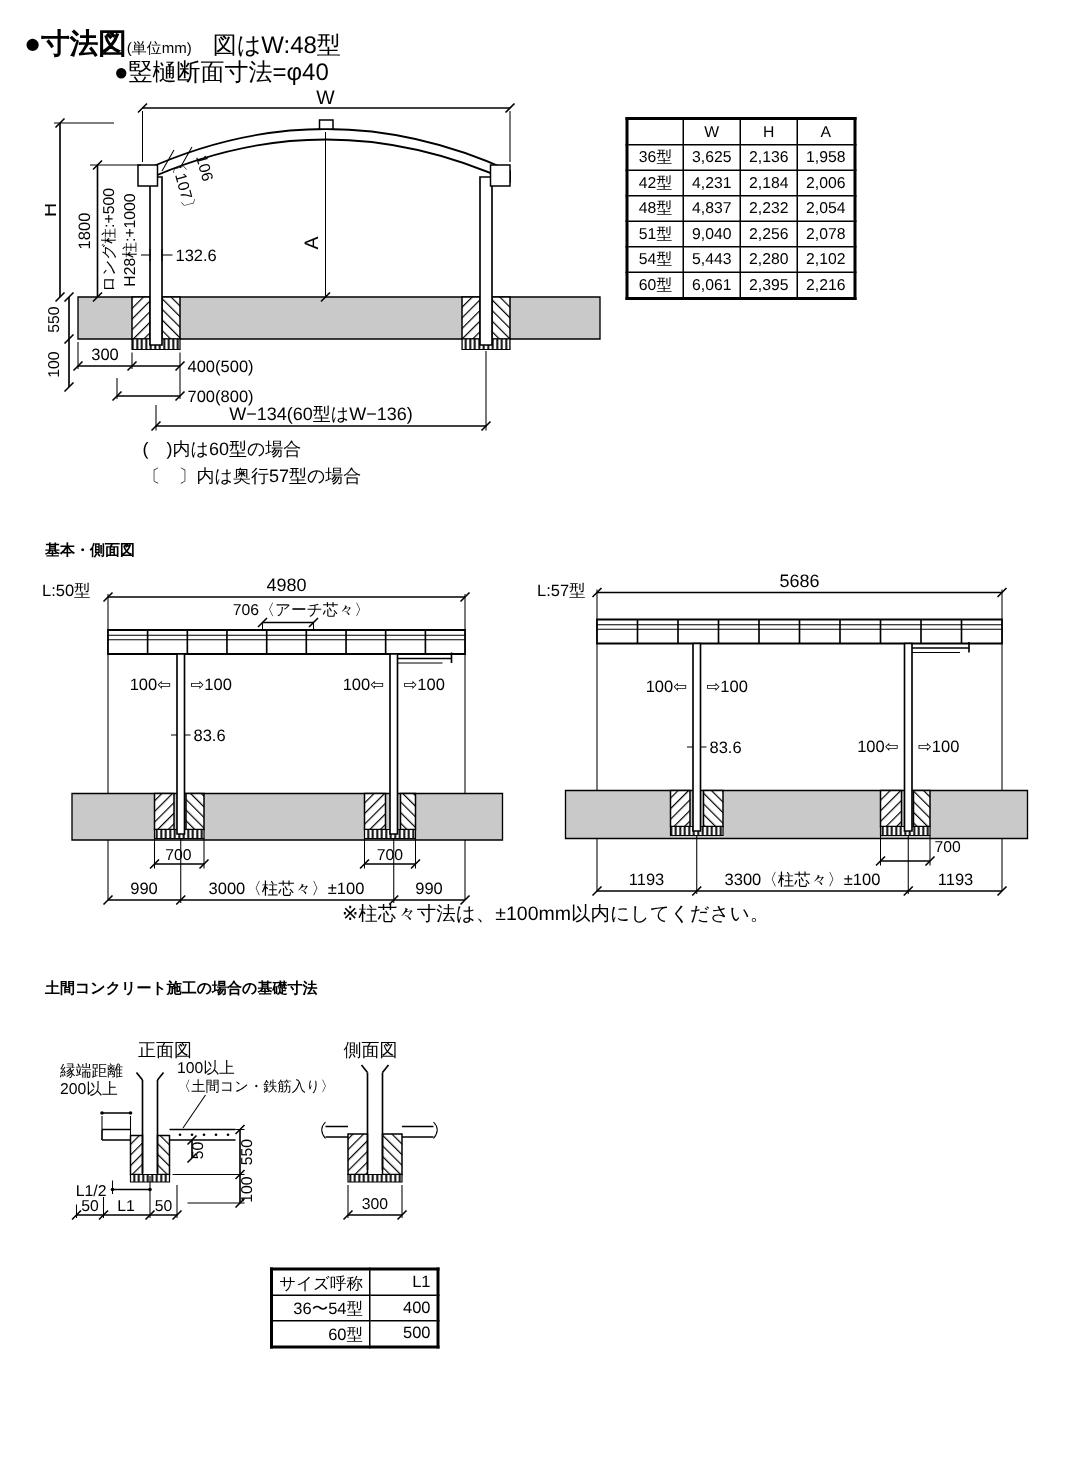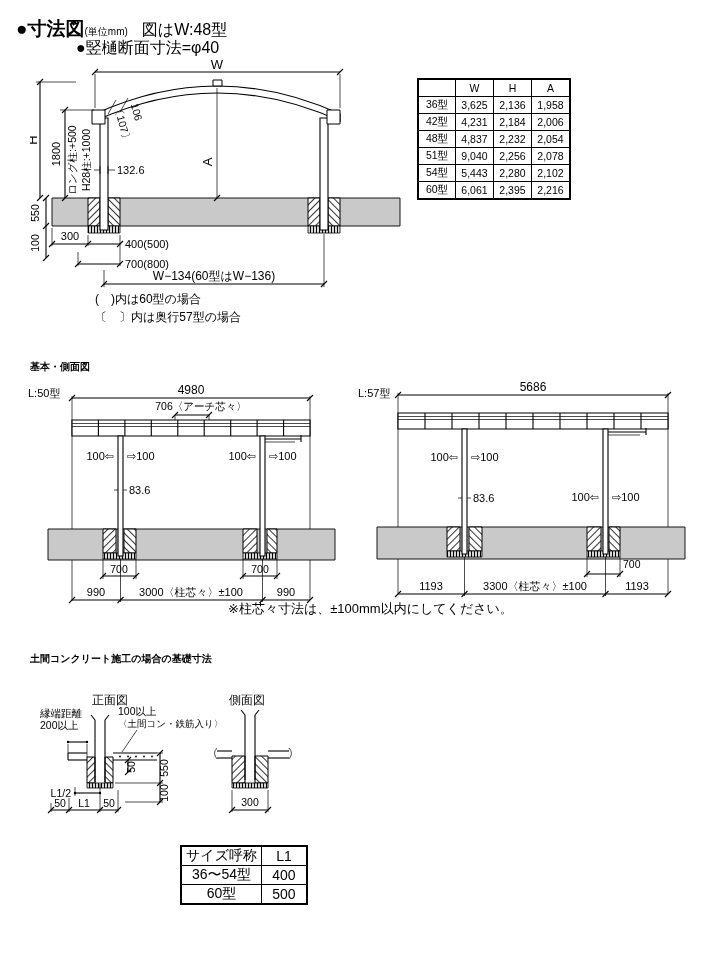--- a/index.html
+++ b/index.html
@@ -17,22 +17,22 @@
   .hdr-s{font-size:10px;font-weight:normal;}
   .hdr2{font-size:16px;}
   .sec-title{font-size:10px;font-weight:bold;}
   .note{font-size:12px;}
   table.spec{border-collapse:collapse;border:2px solid #000;background:#fff;}
   table.spec td,table.spec th{border:1px solid #000;font-size:10.5px;font-weight:normal;
       text-align:center;padding:0 3px;height:16px;white-space:nowrap;}
   table.spec th{width:30px;}
   table.spec td.num{width:31px;}
   table.sz{border-collapse:collapse;border:2px solid #000;background:#fff;}
-  table.sz td,table.sz th{border:1px solid #000;font-size:14px;font-weight:normal;
-      text-align:center;padding:0 4px;height:16px;white-space:nowrap;}
+  table.sz td,table.sz th{border:1px solid #000;font-size:11px;font-weight:normal;
+      text-align:right;padding:0 4px;height:16px;white-space:nowrap;}
   table.sz .c1{width:56px;} table.sz .c2{width:36px;}
 </style>
 </head>
 <body>
 
 <svg width="0" height="0" style="position:absolute">
   <defs>
     <pattern id="h1" width="5" height="5" patternUnits="userSpaceOnUse" patternTransform="rotate(45)">
       <rect width="5" height="5" fill="#fff"></rect>
         <line x1="0" y1="0" x2="0" y2="5" stroke="#000" stroke-width="1.6"></line>

